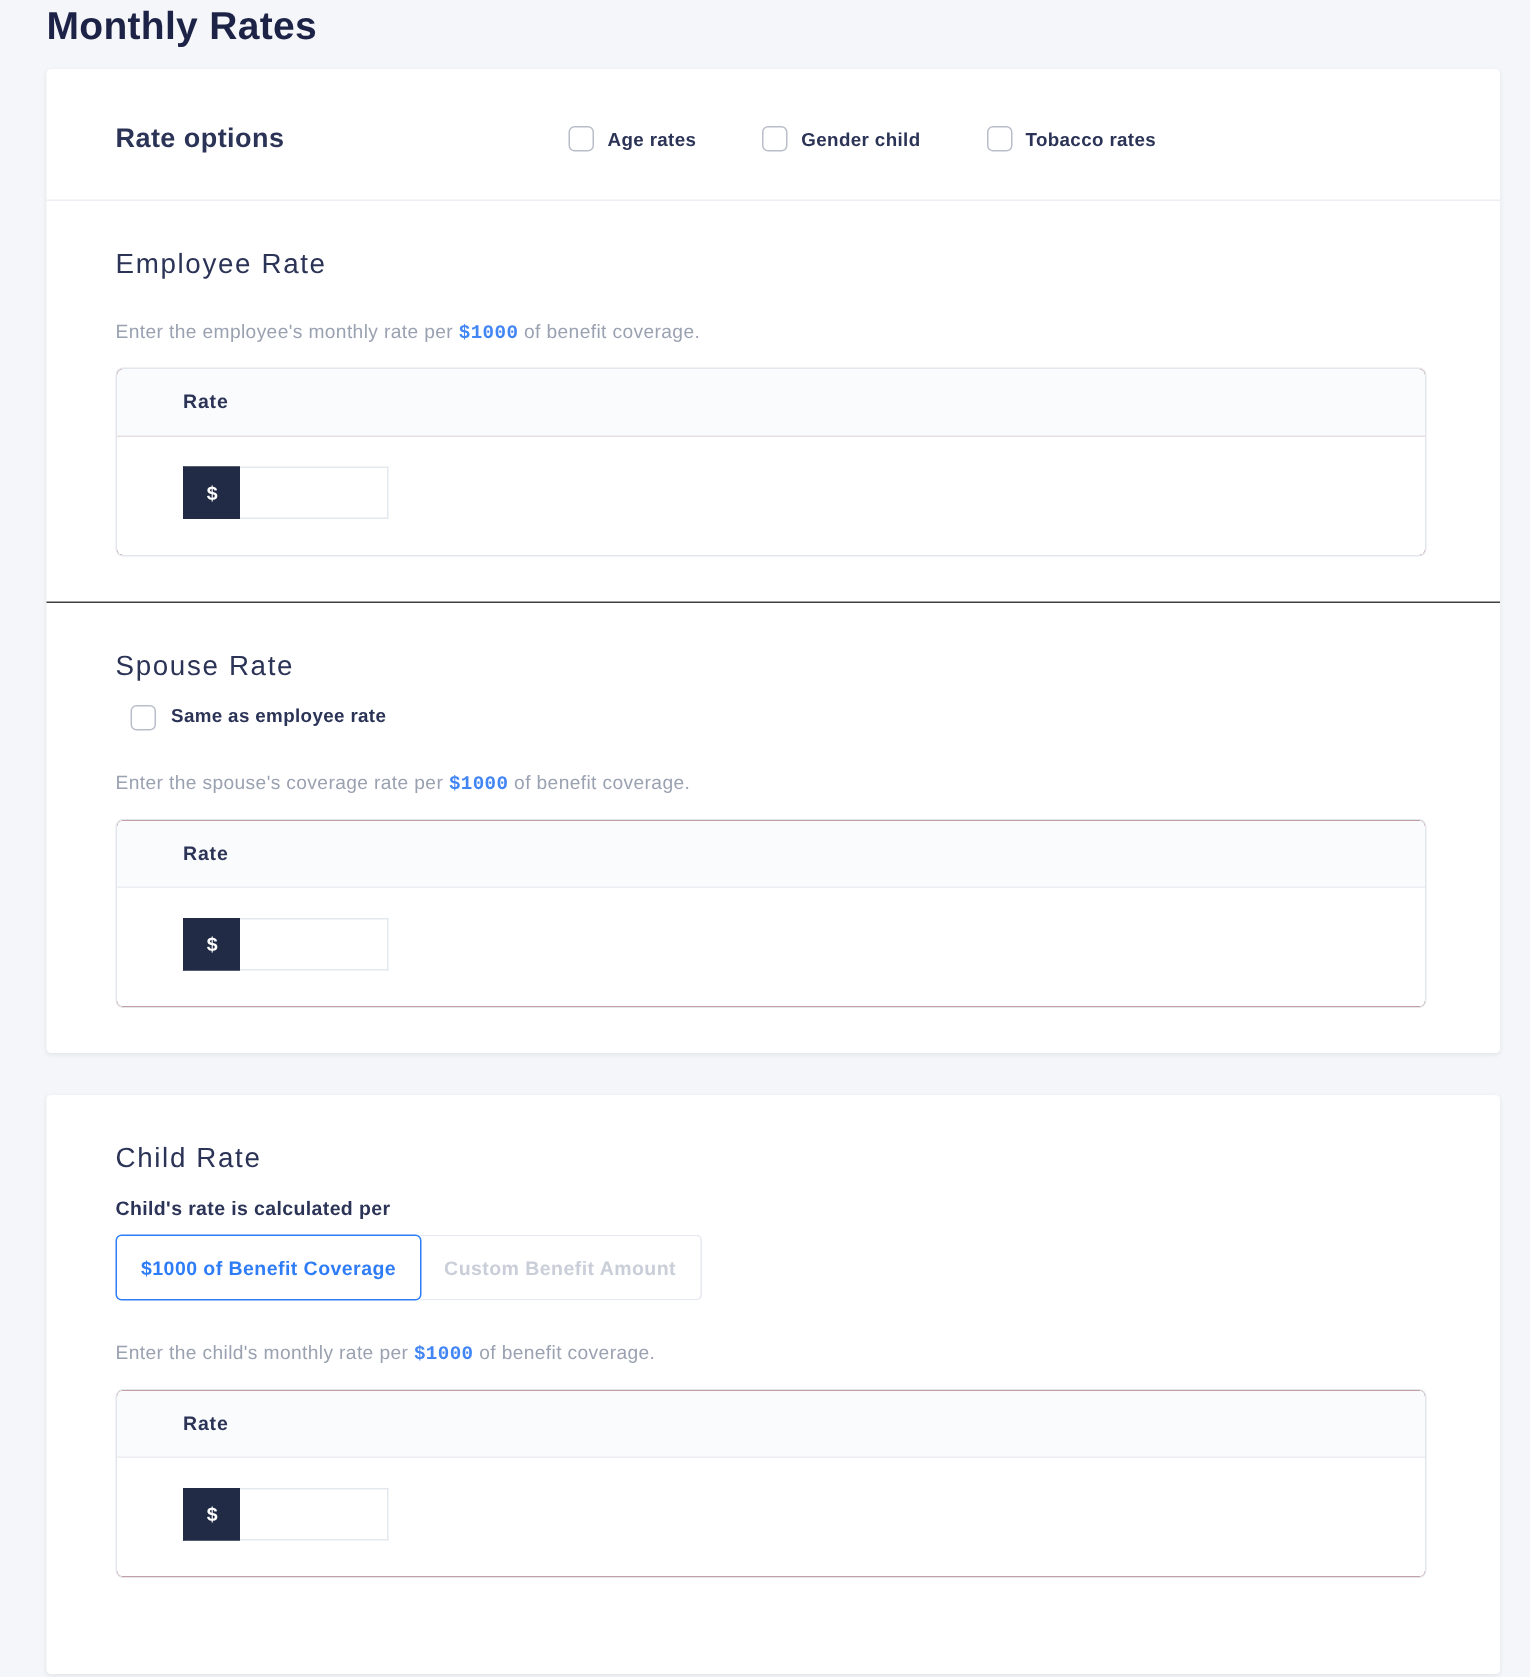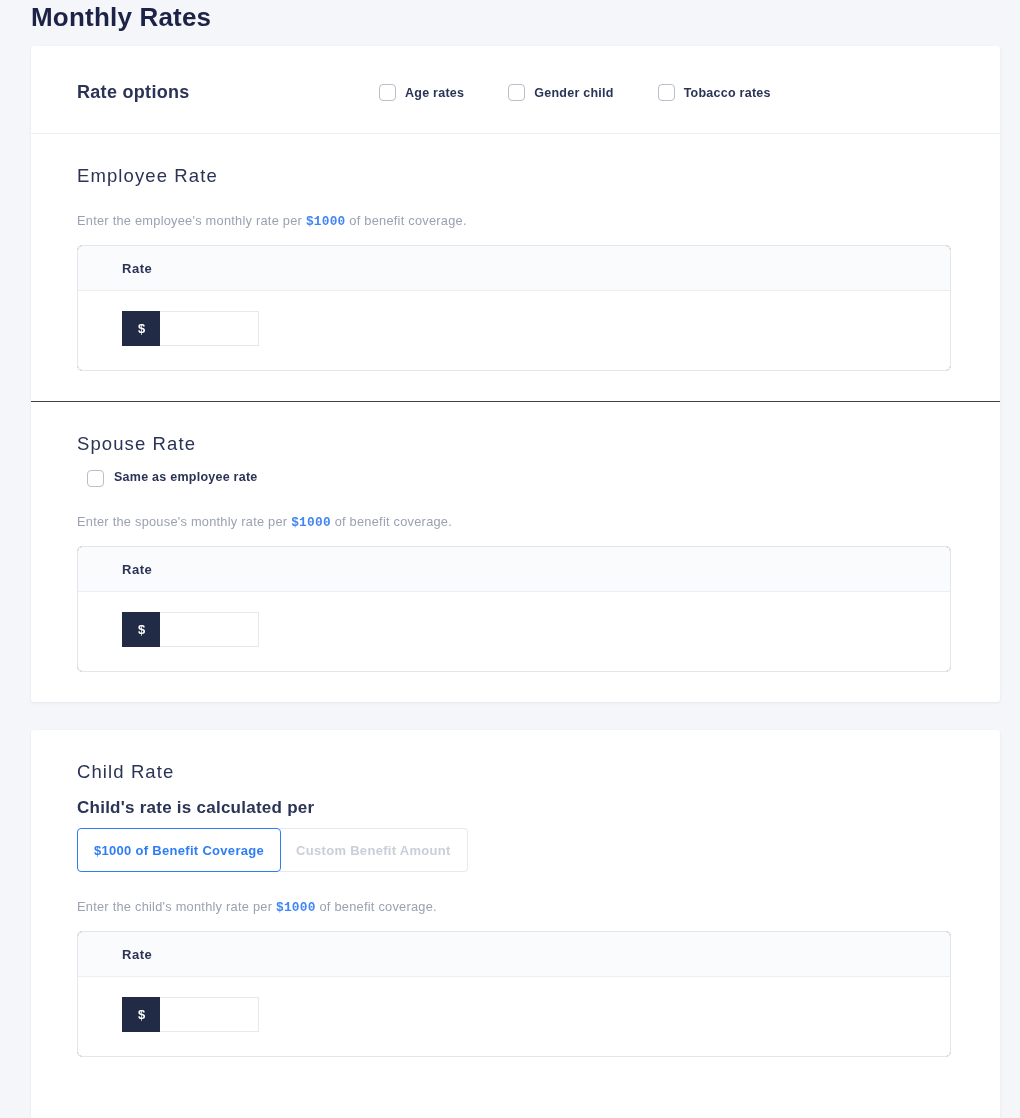--- a/index.html
+++ b/index.html
@@ -182,21 +182,21 @@
     outline: none;
     font-family: "Liberation Sans", sans-serif;
     font-size: 13px;
     color: #2b3356;
     padding: 0 8px;
     min-width: 0;
   }
 
   
   .sublabel {
-    font-size: 17px;
+    font-size: 13px;
     font-weight: bold;
     color: #2b3356;
     letter-spacing: 0.25px;
     margin: 0 0 10px 0;
   }
   .toggle-group {
     display: flex;
     align-items: stretch;
     margin-bottom: 26px;
     width: max-content;
@@ -279,21 +279,21 @@
     </div>
 
     <div class="section">
       <h2 class="section-title tight">Spouse Rate</h2>
 
       <label class="same-as-row">
         <span class="cb"></span>
         <span class="checkrow-label">Same as employee rate</span>
       </label>
 
-      <p class="helper"><span>Enter the spouse's monthly rate per </span><span class="hl">$1000</span><span> of benefit coverage.</span></p>
+      <p class="helper"><span>Enter the spouse's coverage rate per </span><span class="hl">$1000</span><span> of benefit coverage.</span></p>
 
       <div class="rate-table">
         <div class="rate-table-head">
           <span class="rate-table-head-cell">Rate</span>
         </div>
         <div class="rate-table-body">
           <div class="money-input">
             <span class="money-prefix">$</span>
             <input class="money-field" type="text" value="" style="">
           </div>

